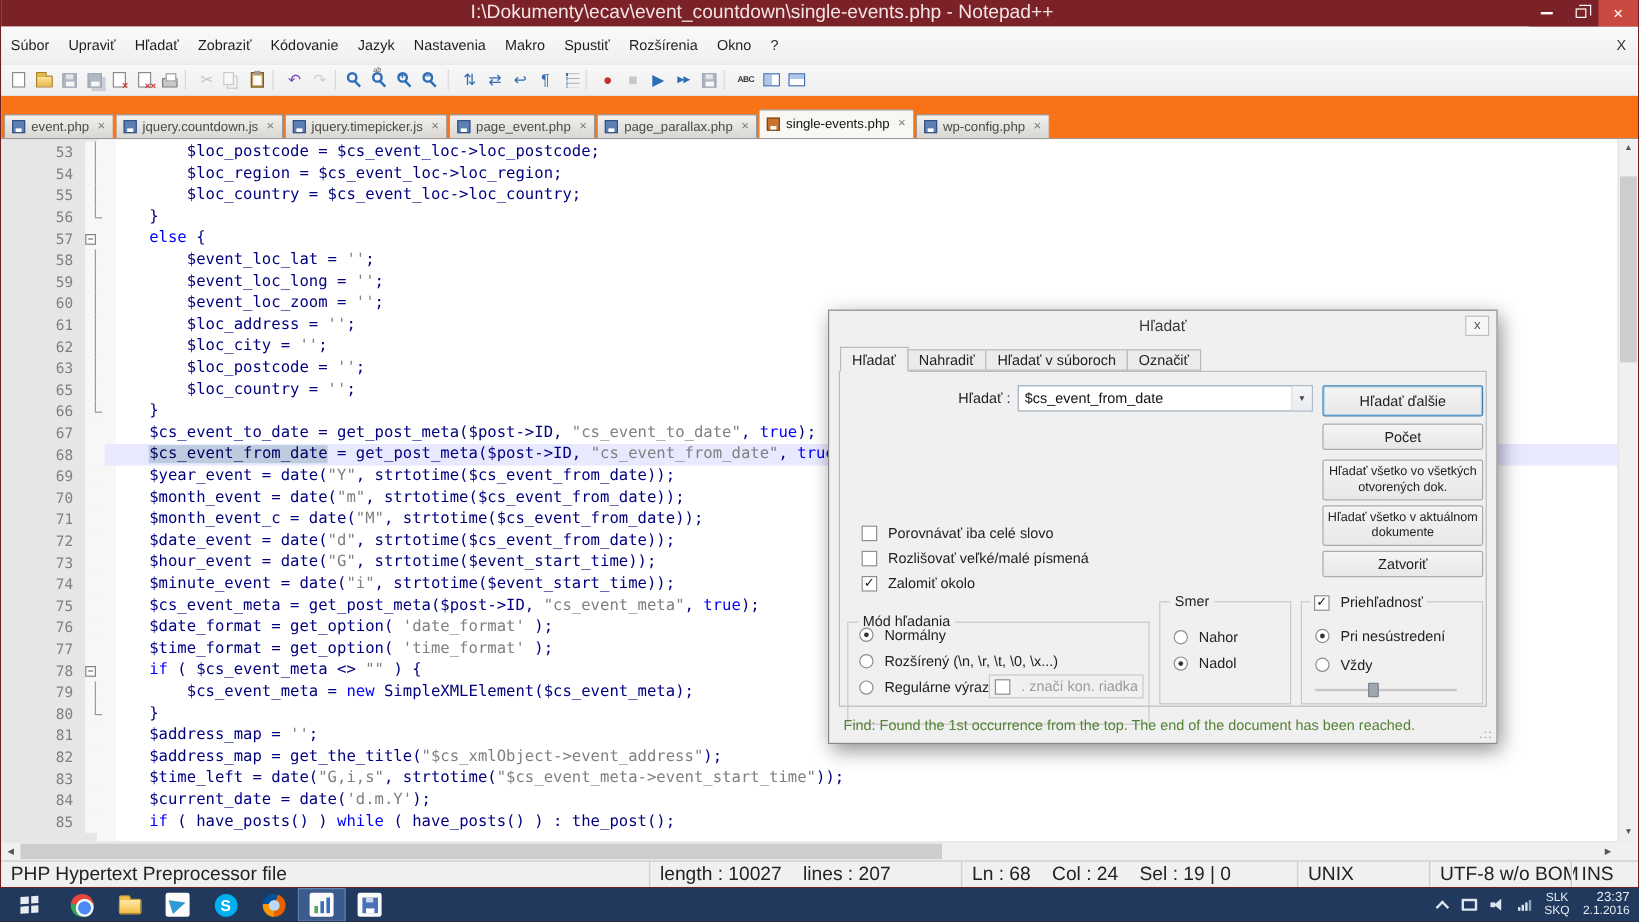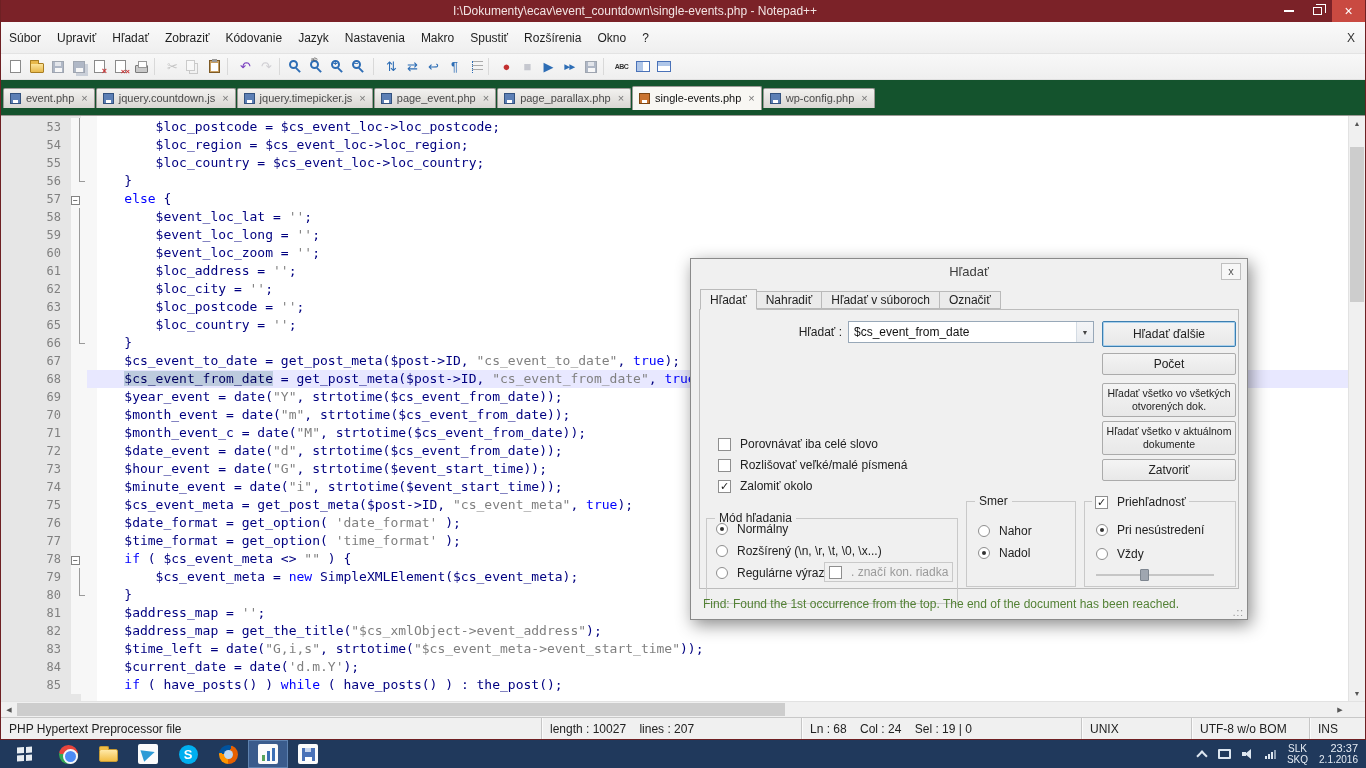--- a/index.html
+++ b/index.html
@@ -3,21 +3,21 @@
 <meta charset="utf-8">
 <style>
   *{box-sizing:border-box;margin:0;padding:0}
   html,body{margin:0;background:#111;font-family:"Liberation Sans",sans-serif}
   .screen{position:relative;width:1366px;height:768px;overflow:hidden;background:#0d1b2e}
 
   
   .app-window{position:absolute;left:0;top:0;width:1366px;height:740px;display:flex;flex-direction:column;
     background:#F5F5F5;border-left:1px solid #6E2023;border-right:1px solid #6E2023;border-bottom:1px solid #6E2023}
   .titlebar{height:22px;background:#7B2228;display:flex;align-items:center;position:relative;flex:0 0 auto}
-  .titlebar .title{position:absolute;left:0;right:96px;text-align:center;color:#F2E4E4;font-size:12px;white-space:nowrap;overflow:hidden}
+  .titlebar .title{position:absolute;left:0;right:96px;text-align:center;color:#F2E4E4;font-size:16px;white-space:nowrap;overflow:hidden}
   .caption{position:absolute;right:0;top:0;height:22px;display:flex}
   .cap-btn{width:29px;height:22px;display:flex;align-items:center;justify-content:center;background:#7B2228}
   .cap-btn.close{width:33px;background:#C94A41}
   .glyph-min{width:10px;height:2px;background:#fff}
   .glyph-restore{width:9px;height:8px;border:1px solid #fff;position:relative}
   .glyph-restore::before{content:'';position:absolute;left:2px;top:-4px;width:9px;height:8px;border:1px solid #fff;border-left:none;border-bottom:none}
   .glyph-close{color:#fff;font-size:14px;line-height:14px}
 
   .menubar{height:32px;background:linear-gradient(#FAFAFA,#EFEFEF);display:flex;align-items:center;border-bottom:1px solid #E3E3E3;flex:0 0 auto}
   .menu-items{display:flex}
@@ -52,21 +52,21 @@
   .sh-magnifier,.sh-magnifier-r,.sh-magnifier-plus,.sh-magnifier-minus{width:9px;height:9px;border:2px solid #2D6DB5;border-radius:50%;margin:-4px 4px 0 -4px}
   .sh-magnifier::after,.sh-magnifier-r::after,.sh-magnifier-plus::after,.sh-magnifier-minus::after{content:'';position:absolute;width:6px;height:2px;background:#2D6DB5;transform:rotate(45deg);right:-5px;bottom:-4px}
   .sh-magnifier-r::before{content:'ab';position:absolute;left:-1px;top:-6px;font:6px/6px "Liberation Sans",sans-serif;color:#555}
   .sh-magnifier-plus::before{content:'+';position:absolute;left:0;top:-2px;font:bold 8px/8px "Liberation Sans",sans-serif;color:#2D6DB5}
   .sh-magnifier-minus::before{content:'−';position:absolute;left:0;top:-2px;font:bold 8px/8px "Liberation Sans",sans-serif;color:#2D6DB5}
   .sh-indent{width:11px;height:12px;border-left:1px dotted #2D6DB5;background:repeating-linear-gradient(to bottom,#AAA 0 1px,transparent 1px 4px);margin-left:4px}
   .sh-panel{width:14px;height:11px;border:1px solid #4A72B8;background:linear-gradient(to right,#AFC6E8 0 6px,#fff 6px)}
   .sh-panel2{width:14px;height:11px;border:1px solid #4A72B8;background:linear-gradient(#AFC6E8 0 4px,#fff 4px)}
 
   
-  .tabbar{height:36px;background:#14532d;display:flex;align-items:center;padding-left:2px;border-bottom:1px solid #9B9995;flex:0 0 auto}
+  .tabbar{height:36px;background:#f97316;display:flex;align-items:flex-end;padding-left:2px;border-bottom:1px solid #9B9995;flex:0 0 auto}
   .tab{display:flex;align-items:center;height:20px;padding:0 6px;margin-right:1px;border:1px solid #9B9995;border-bottom:none;border-radius:2px 2px 0 0;
     background:linear-gradient(#F2F1EF,#D9D7D3);font-size:11px;color:#4a4a4a;white-space:nowrap}
   .tab.active{height:24px;background:#F8F7F3;color:#111}
   .tab-ico{width:11px;height:11px;background:#5C7FB5;border:1px solid #33527F;position:relative;margin-right:5px;flex:0 0 auto}
   .tab-ico::after{content:'';position:absolute;left:2px;bottom:0;width:5px;height:3px;background:#fff}
   .tab.active .tab-ico{background:#C9732F;border-color:#7d4512}
   .tab-close{margin-left:7px;color:#777;font-size:11px;line-height:11px}
 
   
   .editor-wrap{position:relative;flex:1 1 auto;overflow:hidden;
@@ -93,21 +93,21 @@
   .varrow.down{position:absolute;bottom:0;left:0;right:0}
 
   .hscroll-row{height:16px;display:flex;flex:0 0 auto;background:#F0F0F0;border-top:1px solid #E2E2E2}
   .hscrollbar{flex:1;position:relative}
   .harrow{position:absolute;top:0;bottom:0;width:16px;display:flex;align-items:center;justify-content:center;font-size:7px;color:#555}
   .harrow.left{left:0}.harrow.right{right:0}
   .hthumb{position:absolute;top:1px;bottom:1px;left:16px;width:57%;background:#CDCDCD}
   .scroll-corner{flex:0 0 17px;background:#F0F0F0}
 
   
-  .statusbar{height:22px;background:#F0F0F0;border-top:1px solid #C8C8C8;display:flex;align-items:center;font-size:12px;color:#222;flex:0 0 auto}
+  .statusbar{height:22px;background:#F0F0F0;border-top:1px solid #C8C8C8;display:flex;align-items:center;font-size:16px;color:#222;flex:0 0 auto}
   .sb-cell{white-space:pre;padding:0 8px;height:100%;display:flex;align-items:center;border-left:1px solid #C6C6C6;box-shadow:inset 1px 0 0 #FBFBFB}
   .sb-doctype{flex:1;border-left:none;box-shadow:none}
   .sb-length{width:260px}.sb-pos{width:280px}.sb-eol{width:110px}.sb-enc{width:118px}.sb-ins{width:56px}
 
   
   .find-dialog{position:absolute;left:690px;top:258px;width:558px;height:362px;background:#F0F0F0;border:1px solid #8A8A8A;
     box-shadow:3px 5px 16px rgba(0,0,0,.45);z-index:10;font-size:12px;color:#222}
   .fd-title{position:absolute;left:0;right:0;top:0;height:26px;line-height:26px;text-align:center;font-size:13px;color:#3C3C3C}
   .fd-close{position:absolute;right:6px;top:4px;width:20px;height:17px;border:1px solid #BFBFBF;background:#F7F7F7;color:#555;font-size:11px;line-height:15px;text-align:center}
   .fd-tabs{position:absolute;left:9px;top:30px;display:flex;align-items:flex-end;z-index:3}

